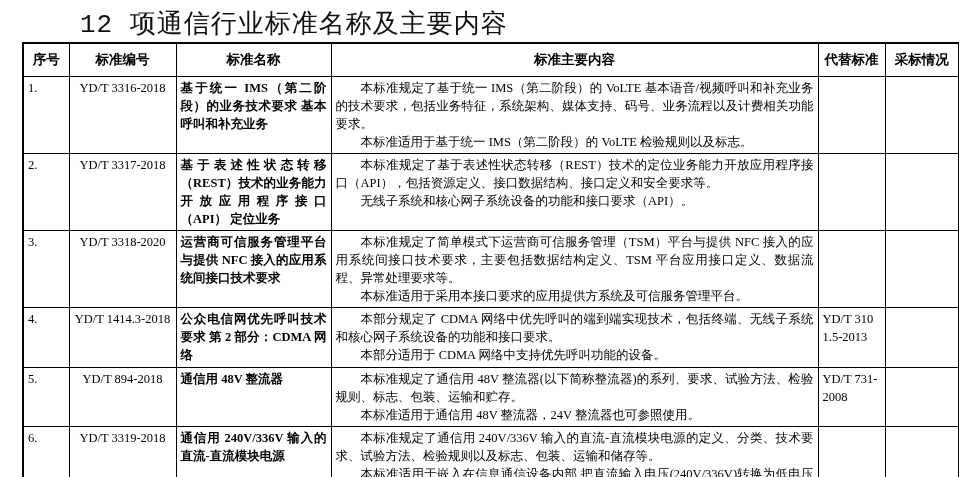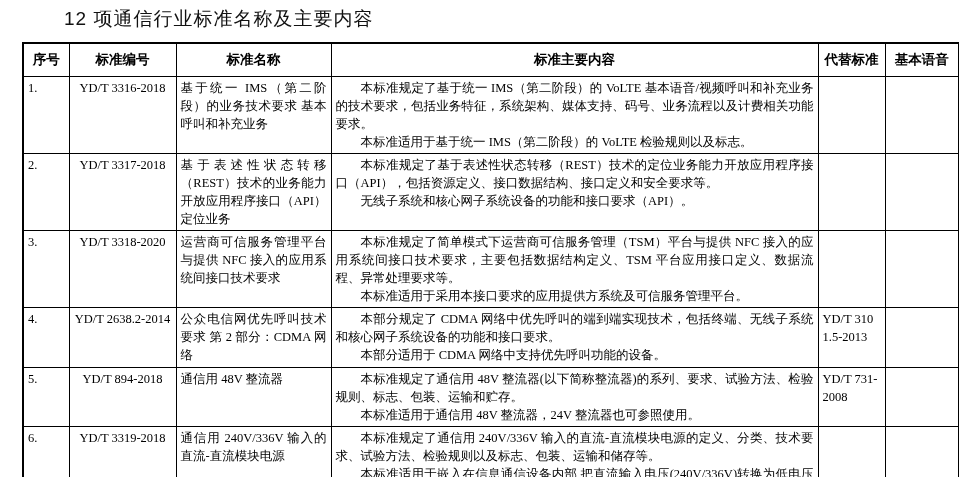--- a/index.html
+++ b/index.html
@@ -1,43 +1,43 @@
 <!DOCTYPE html>
 <html lang="zh"><head>
 <meta charset="utf-8">
 <style>
   html,body{margin:0;padding:0;}
   body{
     width:959px;height:477px;background:#ffffff;position:relative;overflow:hidden;
     font-family:"Liberation Serif","DejaVu Serif",serif;color:#000;
   }
   .doc-title{
-    position:absolute;left:64px;top:6px;margin:0;
-    font-size:19px;font-weight:normal;letter-spacing:1px;color:#111;
-    font-family:Liberation Sans, sans-serif;
+    position:absolute;left:80px;top:6px;margin:0;
+    font-size:26px;font-weight:normal;letter-spacing:1px;color:#111;
+    font-family:Liberation Mono, monospace;
   }
   table.std{
     position:absolute;left:22px;top:42px;width:936px;
     border-collapse:collapse;table-layout:fixed;
     border:2px solid #000;
   }
   table.std th, table.std td{
     border:1px solid #000;
     vertical-align:top;
     font-size:12.5px;line-height:18px;
     padding:2px 4px;
     overflow:hidden;
   }
   table.std th{
     font-weight:bold;font-size:13.5px;text-align:center;vertical-align:middle;
     padding:4px 2px;
   }
   td.c-no{padding-left:9px;}
   td.c-code{padding-left:6px;text-align:center;}
-  td.c-name{text-align:justify;}
+  td.c-name{text-align:justify;font-weight:bold;}
   td.c-content p{margin:0;text-indent:2em;text-align:justify;}
   td.c-rep, td.c-adopt{word-break:break-all;padding-left:5px;}
 </style>
 </head>
 <body>
 
 <h1 class="doc-title">12 项通信行业标准名称及主要内容</h1>
 
 <table class="std">
   <colgroup>
@@ -48,21 +48,21 @@
     <col style="width:67px">
     <col style="width:74px">
   </colgroup>
   <thead>
     <tr style="height:33px">
       <th>序号</th>
       <th>标准编号</th>
       <th>标准名称</th>
       <th>标准主要内容</th>
       <th>代替标准</th>
-      <th>基本语音</th>
+      <th>采标情况</th>
     </tr>
   </thead>
   <tbody>
     <tr style="height:60px">
       <td class="c-no">1.</td>
       <td class="c-code">YD/T 3316-2018</td>
       <td class="c-name">基于统一 IMS（第二阶段）的业务技术要求 基本呼叫和补充业务</td>
       <td class="c-content">
         <p>本标准规定了基于统一 IMS（第二阶段）的 VoLTE 基本语音/视频呼叫和补充业务的技术要求，包括业务特征，系统架构、媒体支持、码号、业务流程以及计费相关功能要求。</p>
         <p>本标准适用于基于统一 IMS（第二阶段）的 VoLTE 检验规则以及标志。</p>
@@ -87,21 +87,21 @@
       <td class="c-name">运营商可信服务管理平台与提供 NFC 接入的应用系统间接口技术要求</td>
       <td class="c-content">
         <p>本标准规定了简单模式下运营商可信服务管理（TSM）平台与提供 NFC 接入的应用系统间接口技术要求，主要包括数据结构定义、TSM 平台应用接口定义、数据流程、异常处理要求等。</p>
         <p>本标准适用于采用本接口要求的应用提供方系统及可信服务管理平台。</p>
       </td>
       <td class="c-rep"></td>
       <td class="c-adopt"></td>
     </tr>
     <tr style="height:60px">
       <td class="c-no">4.</td>
-      <td class="c-code">YD/T 2638.2-2014</td>
+      <td class="c-code">YD/T 1414.3-2018</td>
       <td class="c-name">公众电信网优先呼叫技术要求 第 2 部分：CDMA 网络</td>
       <td class="c-content">
         <p>本部分规定了 CDMA 网络中优先呼叫的端到端实现技术，包括终端、无线子系统和核心网子系统设备的功能和接口要求。</p>
         <p>本部分适用于 CDMA 网络中支持优先呼叫功能的设备。</p>
       </td>
       <td class="c-rep">YD/T 3101.5-2013</td>
       <td class="c-adopt"></td>
     </tr>
     <tr style="height:54px">
       <td class="c-no">5.</td>

